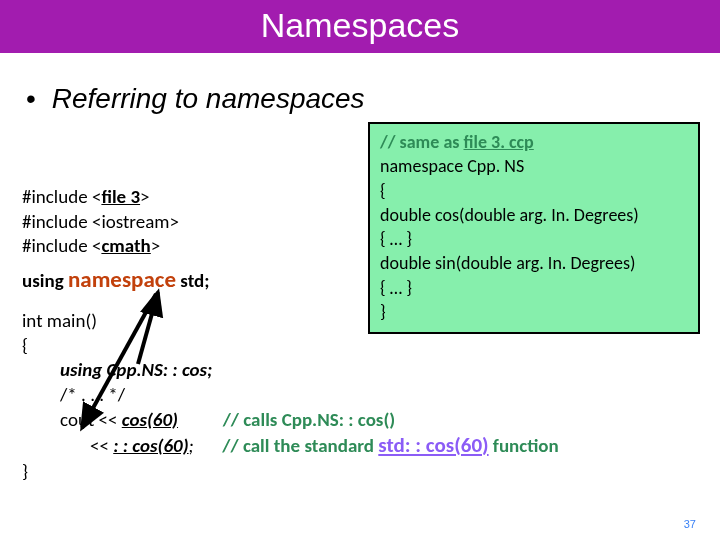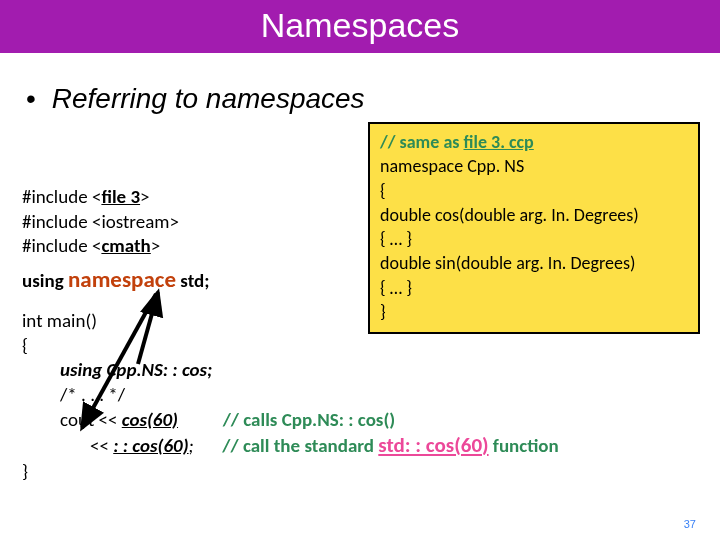--- a/index.html
+++ b/index.html
@@ -33,34 +33,34 @@
     top: 185px;
     font-family: Calibri, Arial, sans-serif;
     font-size: 19px;
     line-height: 1.3;
     color: #000;
   }
   .code-left .bold { font-weight: 700; }
   .code-left .ul { text-decoration: underline; }
   .code-left .ns { color: #c2410c; font-weight: 700; font-size: 23px; }
   .code-left .using-kw { font-weight: 700; }
-  .code-left .stdcos { color: #ec4899; font-weight: 700; text-decoration: underline; font-size: 21px; }
+  .code-left .stdcos { color: #8b5cf6; font-weight: 700; text-decoration: underline; font-size: 21px; }
   .code-left .comment-strong { color: #2e8b57; font-weight: 700; }
 
   .box {
     position: absolute;
     right: 20px;
     top: 122px;
     width: 332px;
     border: 2px solid #000;
     padding: 6px 10px 8px 10px;
     font-family: Calibri, Arial, sans-serif;
     font-size: 18px;
     line-height: 1.35;
-    background: #fde047;
+    background: #86efac;
   }
   .box .green { color: #2e8b57; font-weight: 700; }
   .box .ul { text-decoration: underline; }
   .page-num {
     position: absolute;
     right: 24px;
     bottom: 10px;
     font-size: 11px;
     font-family: Liberation Sans, sans-serif;
     color: #3b82f6;

